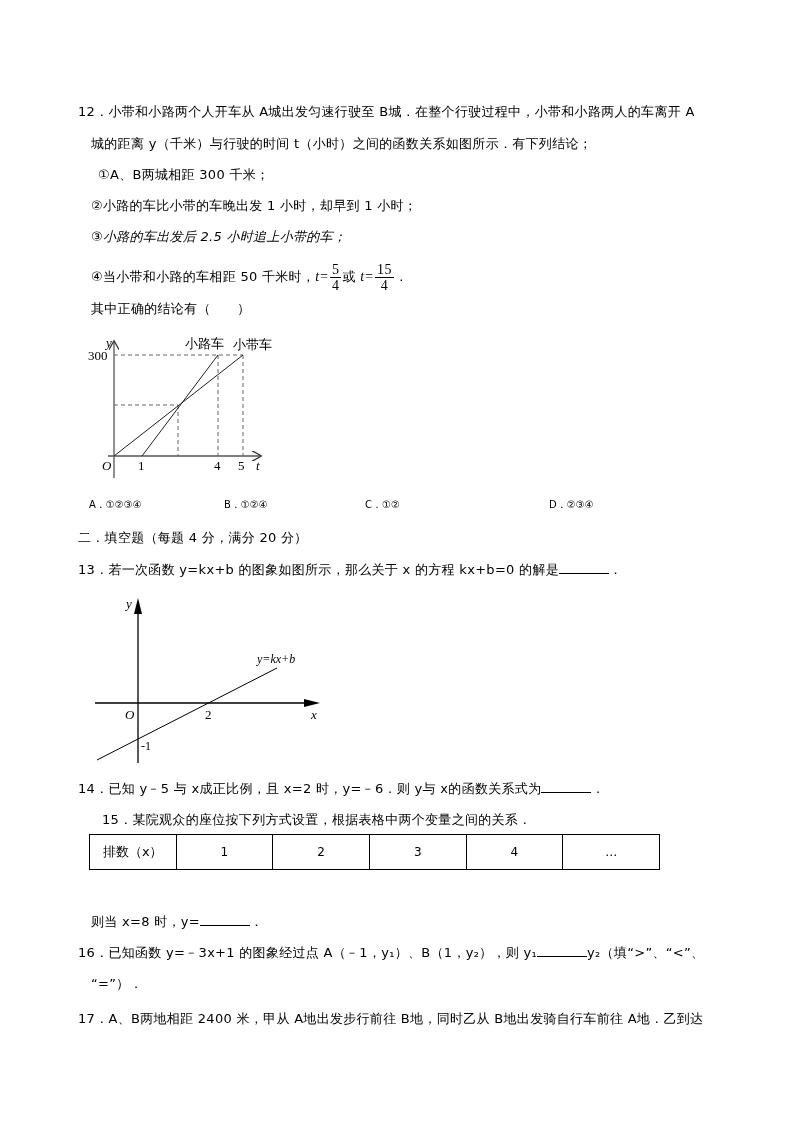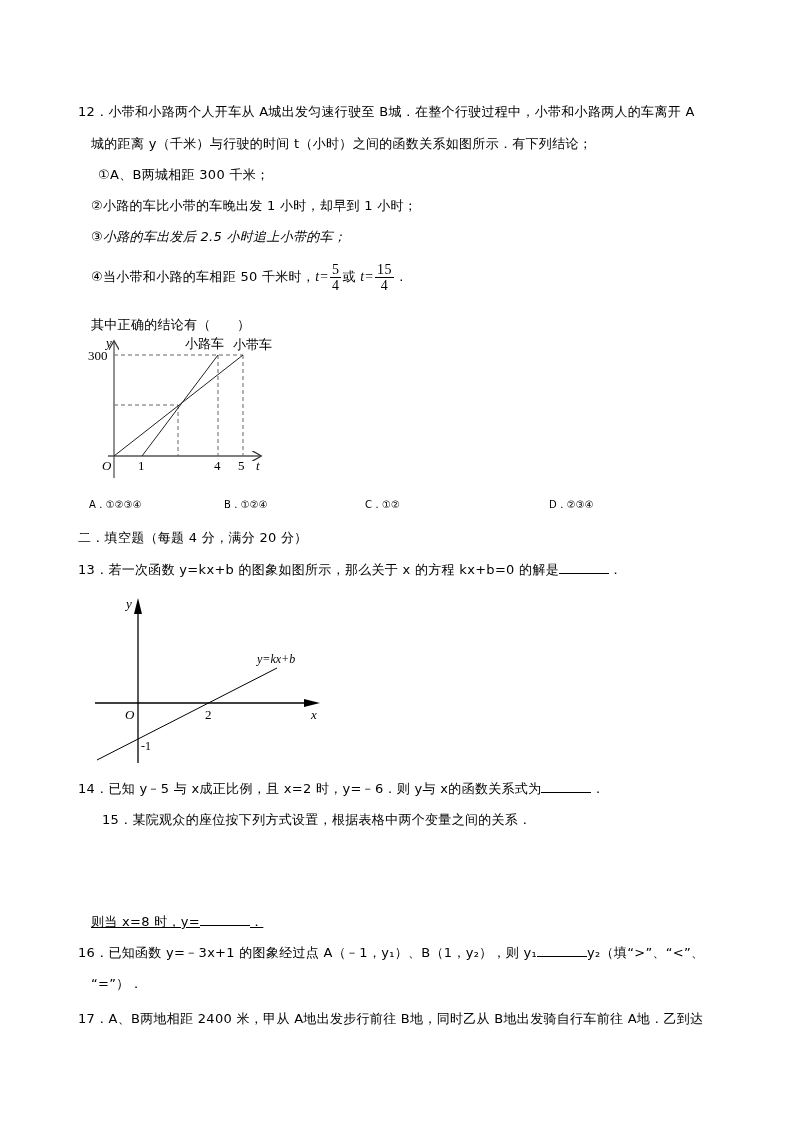--- a/index.html
+++ b/index.html
@@ -24,21 +24,21 @@
 <body>
 
 <div class="line" style="top:103px;">12．小带和小路两个人开车从 A城出发匀速行驶至 B城．在整个行驶过程中，小带和小路两人的车离开 A</div>
 <div class="line ind" style="top:135px;">城的距离 y（千米）与行驶的时间 t（小时）之间的函数关系如图所示．有下列结论；</div>
 <div class="line ind" style="top:166px;margin-left:7px;">①A、B两城相距 300 千米；</div>
 <div class="line ind" style="top:197px;">②小路的车比小带的车晚出发 1 小时，却早到 1 小时；</div>
 <div class="line ind" style="top:228px;font-style:italic;">③小路的车出发后 2.5 小时追上小带的车；</div>
 <div class="line ind" style="top:262px;">
   <span>④当小带和小路的车相距 50 千米时，</span><span class="it">t=</span><span class="frac"><span class="n">5</span><span class="d">4</span></span><span>或</span> <span class="it">t=</span><span class="frac"><span class="n">15</span><span class="d">4</span></span><span>．</span>
 </div>
-<div class="line ind" style="top:300px;margin-top:16px;">其中正确的结论有（　　）</div>
+<div class="line ind" style="top:300px;">其中正确的结论有（　　）</div>
 
 <svg class="abs" style="left:80px; top:330px;" width="200" height="150">
   <defs>
     <marker id="arr1" markerWidth="8" markerHeight="8" refX="6" refY="4" orient="auto">
       <path d="M0,0 L7,4 L0,8" fill="none" stroke="#333" stroke-width="1"></path>
     </marker>
   </defs>
 
   <line x1="34" y1="148" x2="34" y2="12" stroke="#555" stroke-width="1.3" marker-end="url(#arr1)"></line>
   <line x1="28" y1="126" x2="180" y2="126" stroke="#555" stroke-width="1.3" marker-end="url(#arr1)"></line>
@@ -89,24 +89,32 @@
 </svg>
 
 <div class="line" style="top:780px;">
   <span>14．已知 y﹣5 与 x成正比例，且 x=2 时，y=﹣6．则 y与 x的函数关系式为</span><span class="blank"></span><span>．</span>
 </div>
 
 <div class="line" style="top:811px;margin-left:24px;">15．某院观众的座位按下列方式设置，根据表格中两个变量之间的关系．</div>
 
 <table class="seat">
   <tbody>
+      <tr>
+    <td class="h">排数（x）</td>
+    <td class="v">1</td>
+    <td class="v">2</td>
+    <td class="v">3</td>
+    <td class="v">4</td>
+    <td class="v">…</td>
+  </tr>
 </tbody>
   </table>
 
-<div class="line ind" style="top:913px;text-decoration:underline;">
+<div class="line ind" style="top:913px;">
   <span>则当 x=8 时，y=</span><span class="blank"></span><span>．</span>
 </div>
 
 <div class="line" style="top:944px;">
   <span>16．已知函数 y=﹣3x+1 的图象经过点 A（﹣1，y₁）、B（1，y₂），则 y₁</span><span class="blank"></span><span>y₂（填“&gt;”、“&lt;”、</span>
 </div>
 <div class="line ind" style="top:975px;">“=”）．</div>
 
 <div class="line" style="top:1010px;">17．A、B两地相距 2400 米，甲从 A地出发步行前往 B地，同时乙从 B地出发骑自行车前往 A地．乙到达</div>
 

